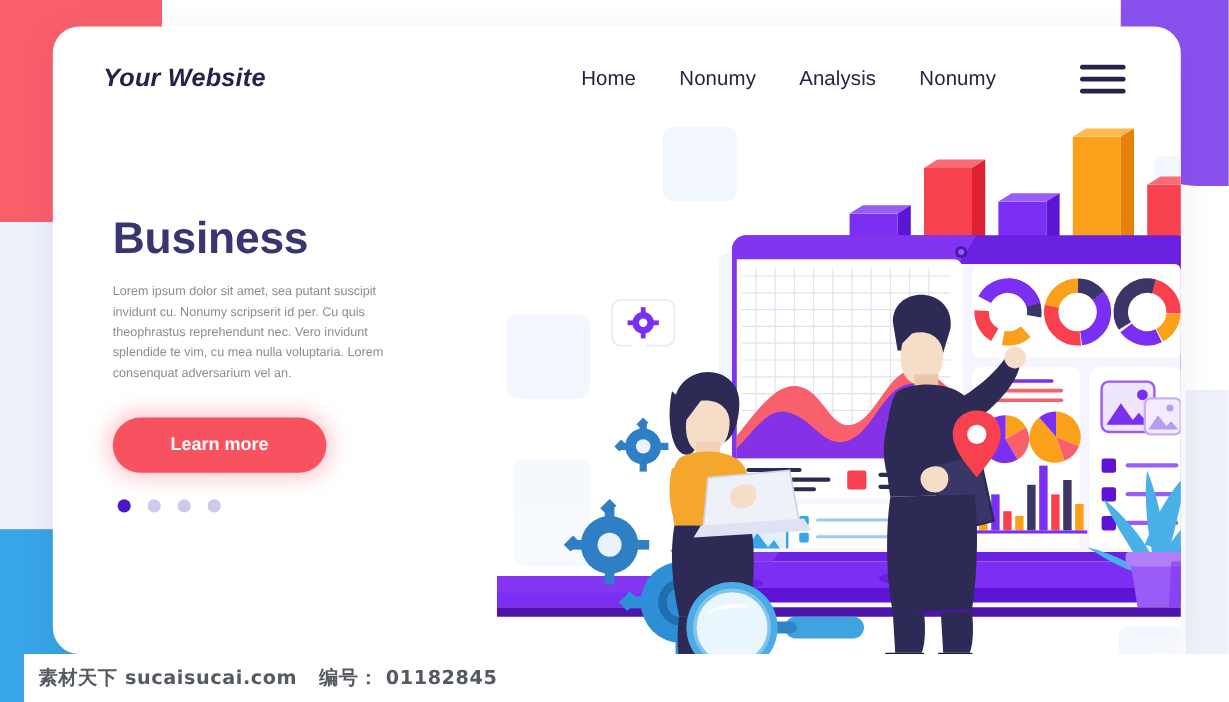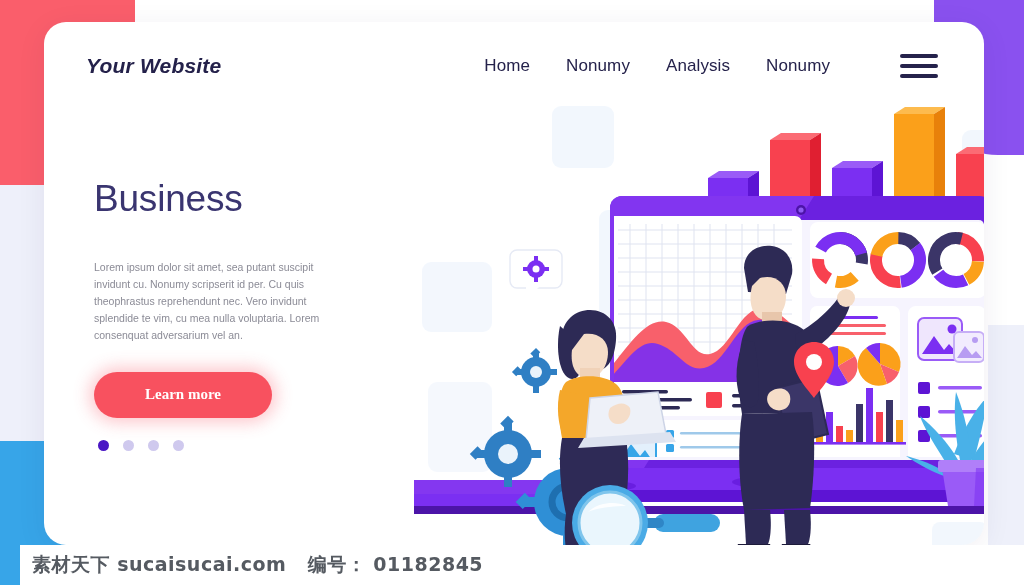--- a/index.html
+++ b/index.html
@@ -69,49 +69,49 @@
   .burger {
     margin-left:34px; width:38px; height:24px;
     display:flex; flex-direction:column; justify-content:space-between;
     cursor:pointer;
   }
   .burger span { display:block; height:4px; width:100%; background:#25224b; border-radius:2px; }
 
   
   .copy { position:absolute; left:50px; top:150px; width:330px; z-index:30; }
   .headline {
-    font-size:37px; font-weight:normal; color:#3a3570; line-height:1.48;
+    font-size:37px; font-weight:bold; color:#3a3570; line-height:1.48;
     letter-spacing:-.2px;
   }
   .paragraph {
-    margin-top:32px; font-size:10.5px; line-height:1.62; color:#8b8b96;
+    margin-top:8px; font-size:10.5px; line-height:1.62; color:#8b8b96;
     width:246px;
   }
   .cta {
     margin-top:28px; width:178px; height:46px; border:none; cursor:pointer;
     background:#f8515f; color:#ffffff; font-size:15px; font-weight:bold;
     border-radius:26px; box-shadow:0 0 16px 5px rgba(248,81,95,.30);
-    font-family:Liberation Serif, serif;
+    font-family:Liberation Sans, sans-serif;
   }
   .dots { margin-top:22px; display:flex; gap:14px; padding-left:4px; }
   .dot { width:11px; height:11px; border-radius:50%; background:#cfc9ee; cursor:pointer; }
   .dot.active { background:#4a17c4; }
 
   
   .illo { position:absolute; left:370px; top:60px; width:620px; height:465px; }
   .illo svg { display:block; width:620px; height:465px; }
 
   
   .watermark {
     position:absolute; left:0; bottom:0; width:1024px; height:40px;
     display:flex; align-items:center; background:#ffffff; z-index:60;
   }
   .wm-bar { width:20px; height:40px; background:#37a5e8; }
   .wm-text {
-    margin-left:12px; font-size:19px; font-weight:bold; color:#555a61;
+    margin-left:12px; font-size:16px; font-weight:bold; color:#555a61;
     letter-spacing:.5px; font-family:"DejaVu Sans", sans-serif;
   }
 </style>
 </head>
 <body>
 
 <div class="bg">
   <div class="bg-lavender-left"></div>
   <div class="bg-red-topleft"></div>
   <div class="bg-blue-bottomleft"></div>

